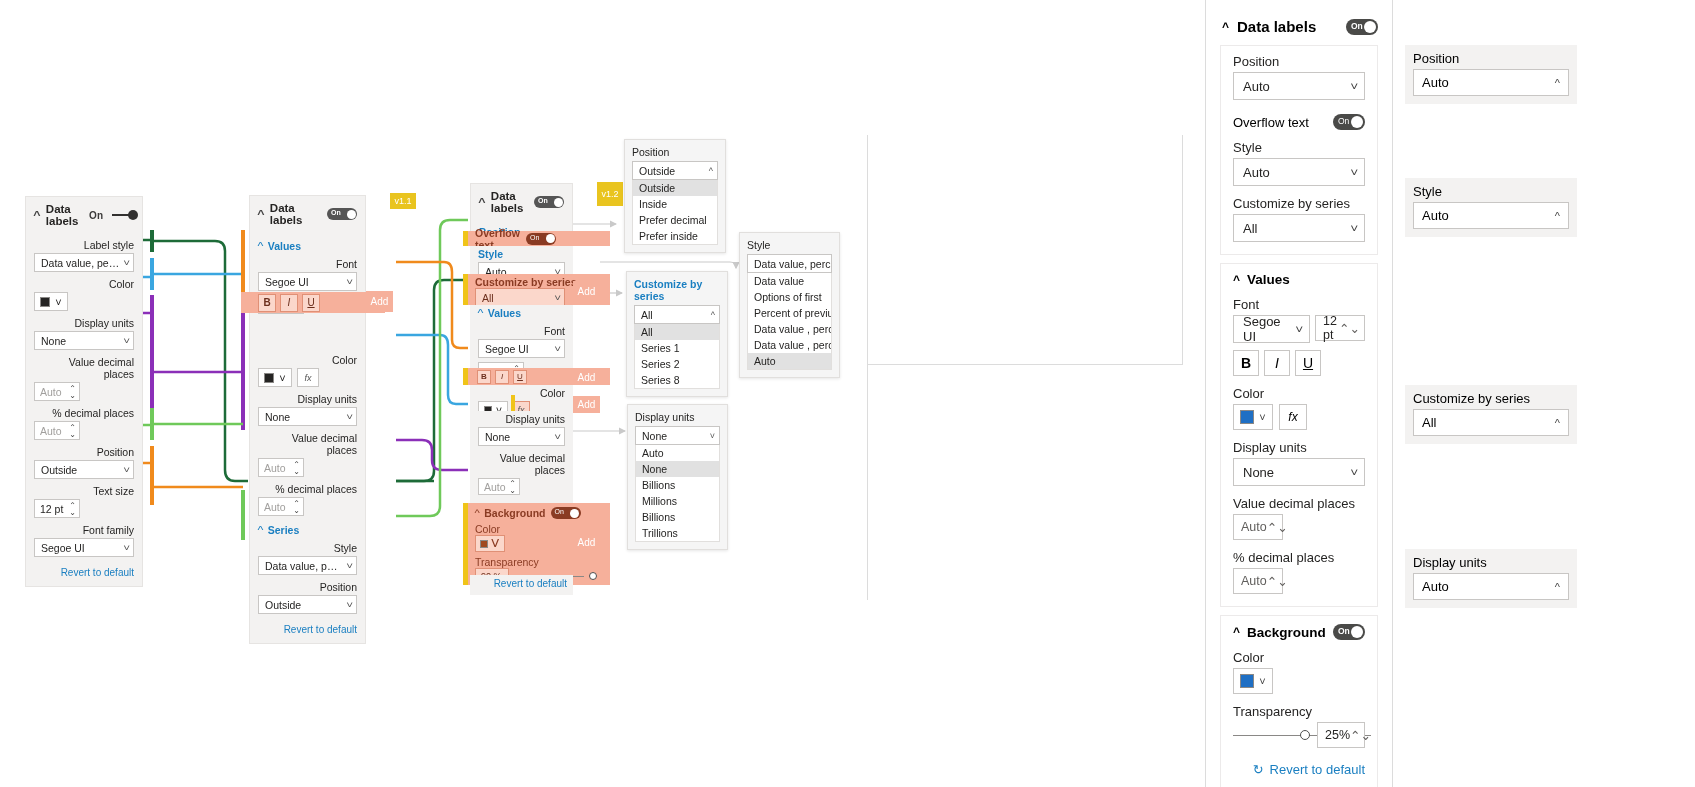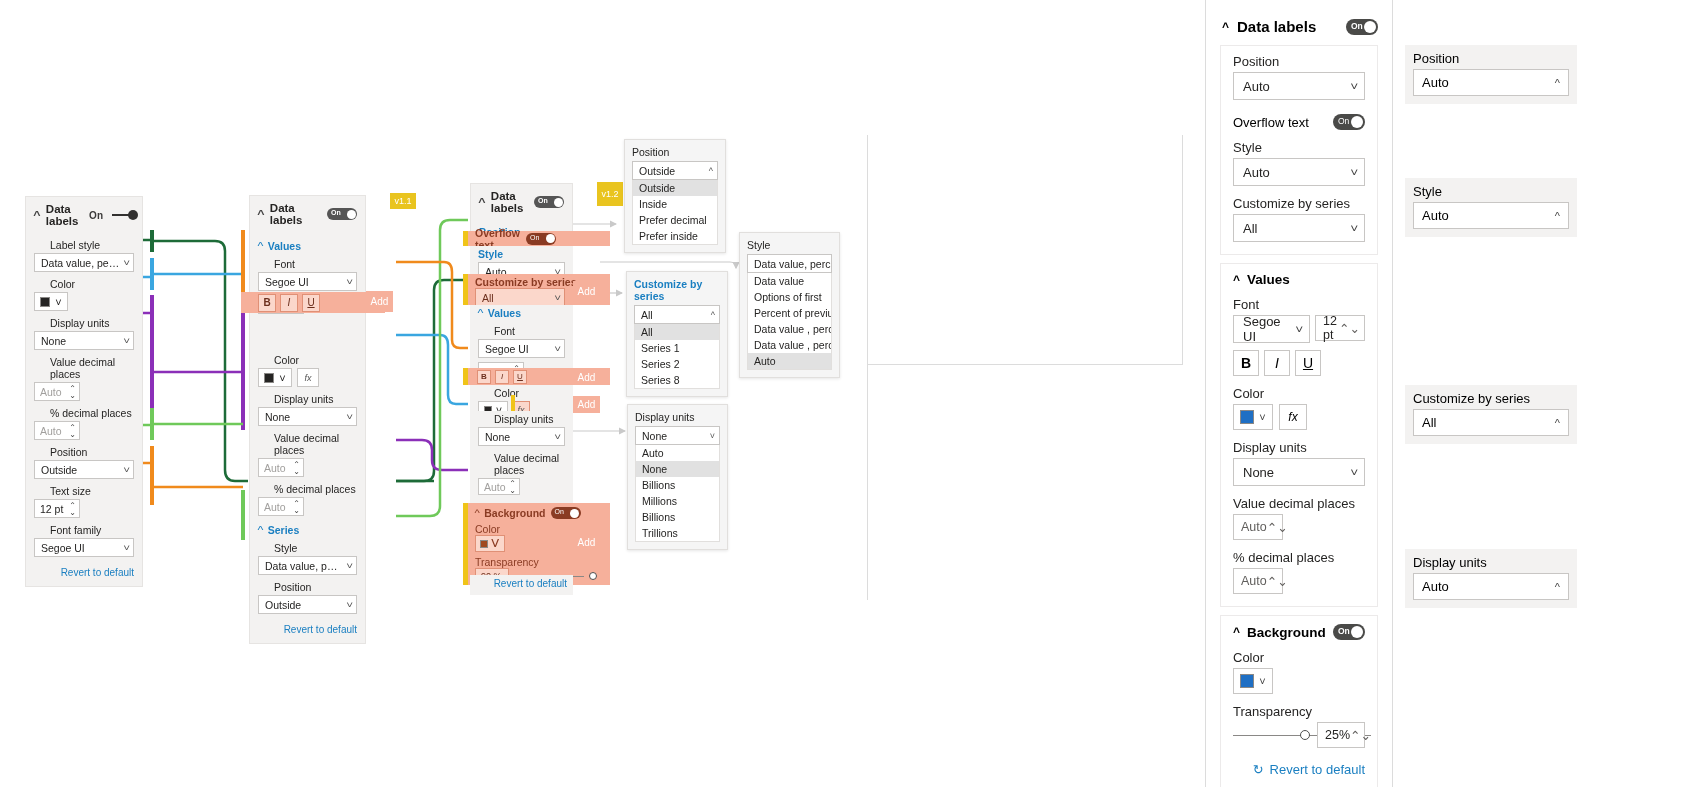--- a/index.html
+++ b/index.html
@@ -40,21 +40,21 @@
     width:9px; height:9px; border-radius:50%; background:#fff;
   }
   .tgl.lbl { width: 30px; }
   .tgl.lbl .on { position:absolute; left:4px; top:1px; font-size:7px; color:#fff; }
 
   .tgl-line { display:flex; align-items:center; }
   .tgl-thin { width:22px; height:2px; background:#323130; position:relative; }
   .tgl-thin::after{ content:""; position:absolute; right:-4px; top:-4px; width:10px;height:10px;border-radius:50%;background:#323130;}
 
   .pbody { padding: 0 8px 8px 8px; }
-  .fld-label { font-size: 10.5px; color: #252423; margin: 6px 0 2px 16px; }
+  .fld-label { font-size: 10.5px; color: #252423; margin: 6px 0 2px 16px; text-align: right; }
   .sub-label { font-size: 10.5px; color: #1a7fc1; margin: 6px 0 2px 0; font-weight:600;}
   .sect { display:flex; align-items:center; gap:5px; margin: 8px 0 2px 0; }
   .sect .chev { color:#1a7fc1; }
   .sect-t { color:#1a7fc1; font-weight:bold; font-size:10.5px;}
 
   .combo {
     background:#fff; border:1px solid #c8c6c4; height: 19px;
     display:flex; align-items:center; padding: 0 4px 0 6px;
     font-size: 10.5px; color:#252423; justify-content: space-between;
     white-space: nowrap; overflow:hidden;

